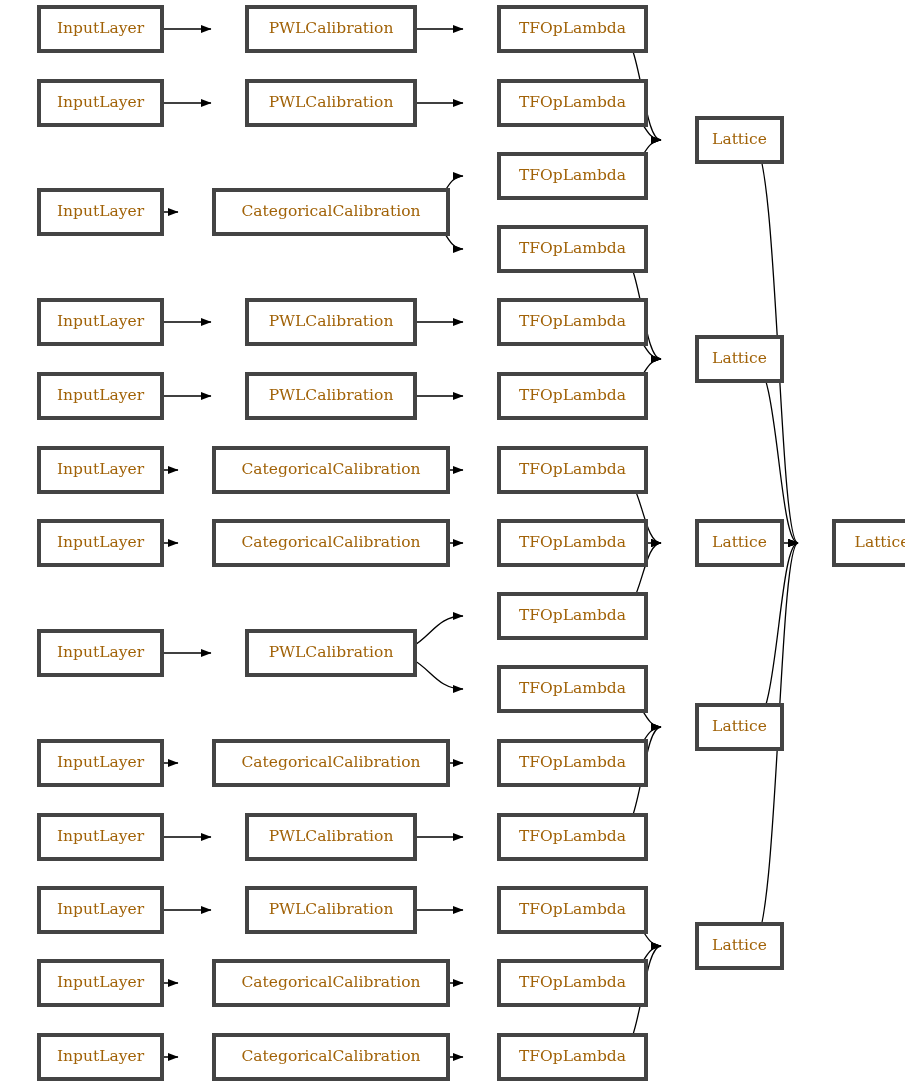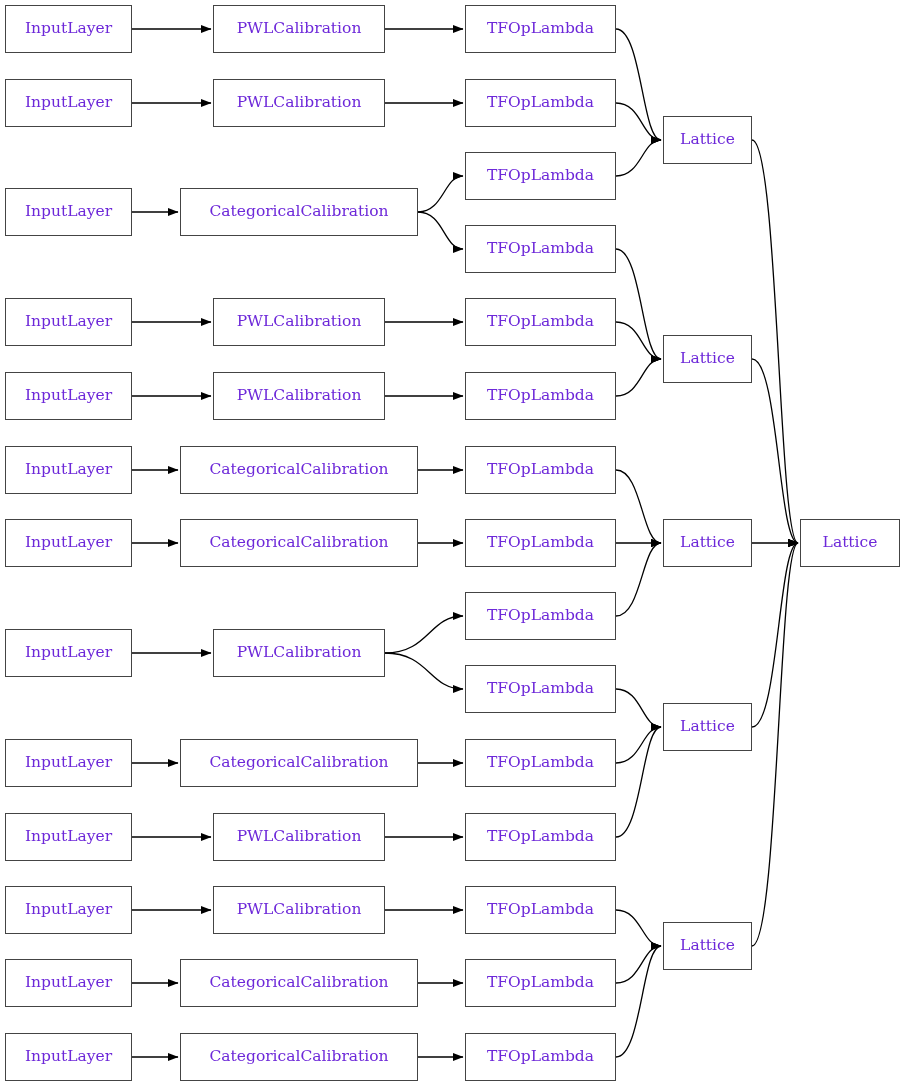--- a/index.html
+++ b/index.html
@@ -8,26 +8,27 @@
     width:905px;height:1087px;
     background:#ffffff;
     font-family:"DejaVu Serif", serif;
     overflow:hidden;
   }
   svg.edges{position:absolute;left:0;top:0;width:905px;height:1087px;pointer-events:none;}
   .node{
     position:absolute;
     box-sizing:border-box;
     background:#ffffff;
-    border:1px solid #22c55e;
+    border:4px solid #22c55e;
     display:flex;align-items:center;justify-content:center;
     font-size:15.5px;
-    color:#6d28d9;
+    color:#a16207;
     line-height:1;
     white-space:nowrap;
+    margin-left:32px;
   }
 </style>
 </head>
 <body>
 
 <div id="canvas">
   <svg class="edges" viewBox="0 0 905 1087">
     <defs>
       <marker id="arrow" markerWidth="9" markerHeight="9" refX="8" refY="3.2" orient="auto" markerUnits="strokeWidth">
         <path d="M0,0 L0,6.4 L8.4,3.2 z" fill="#000000"></path>

